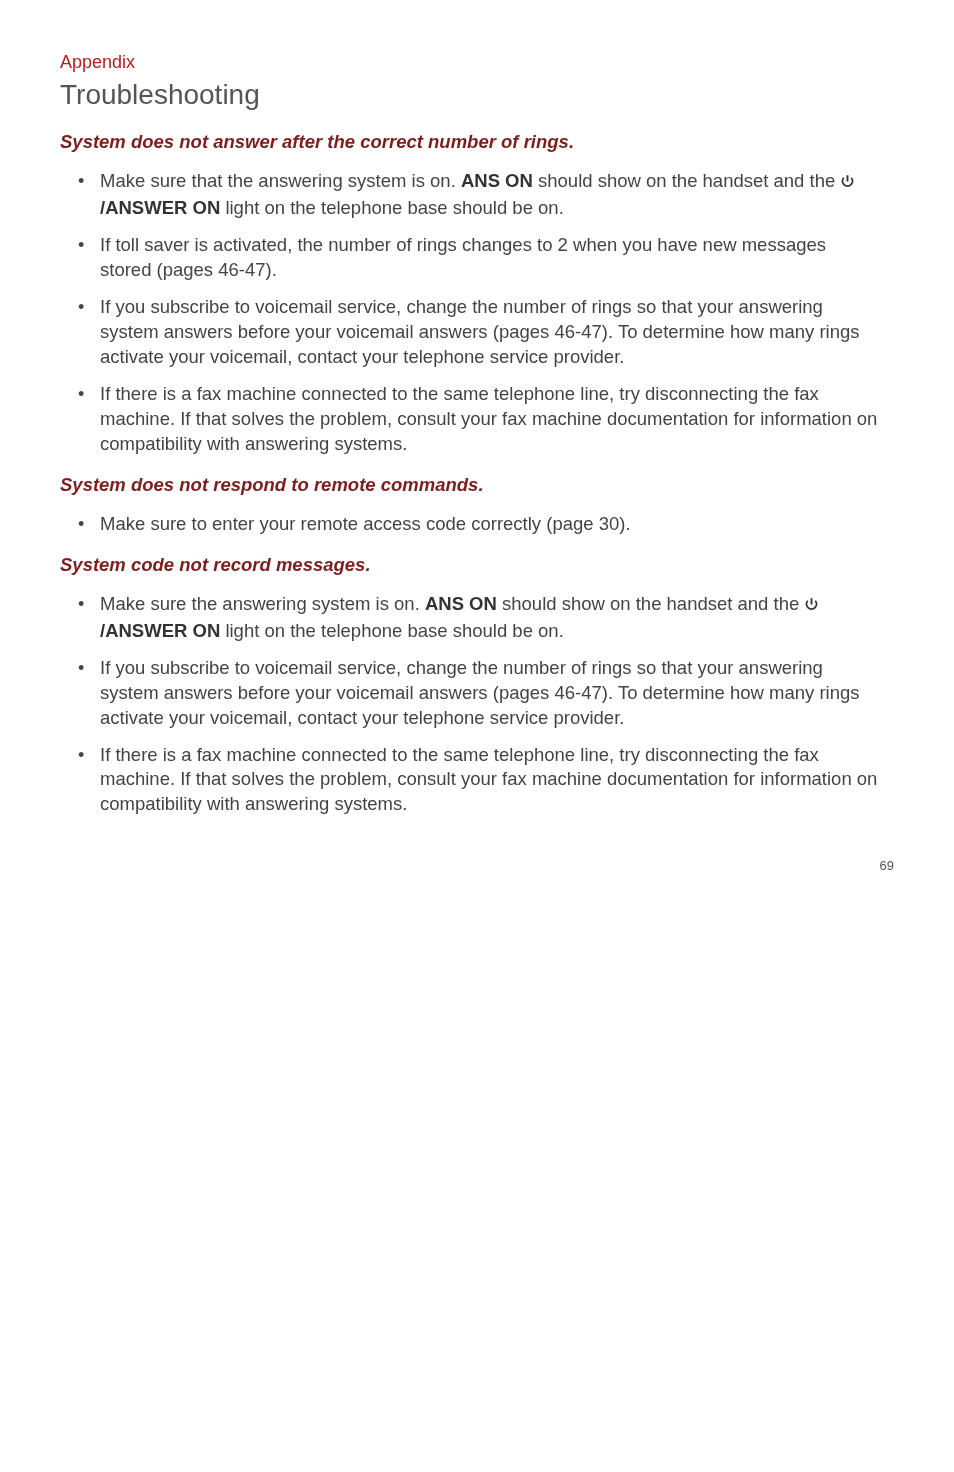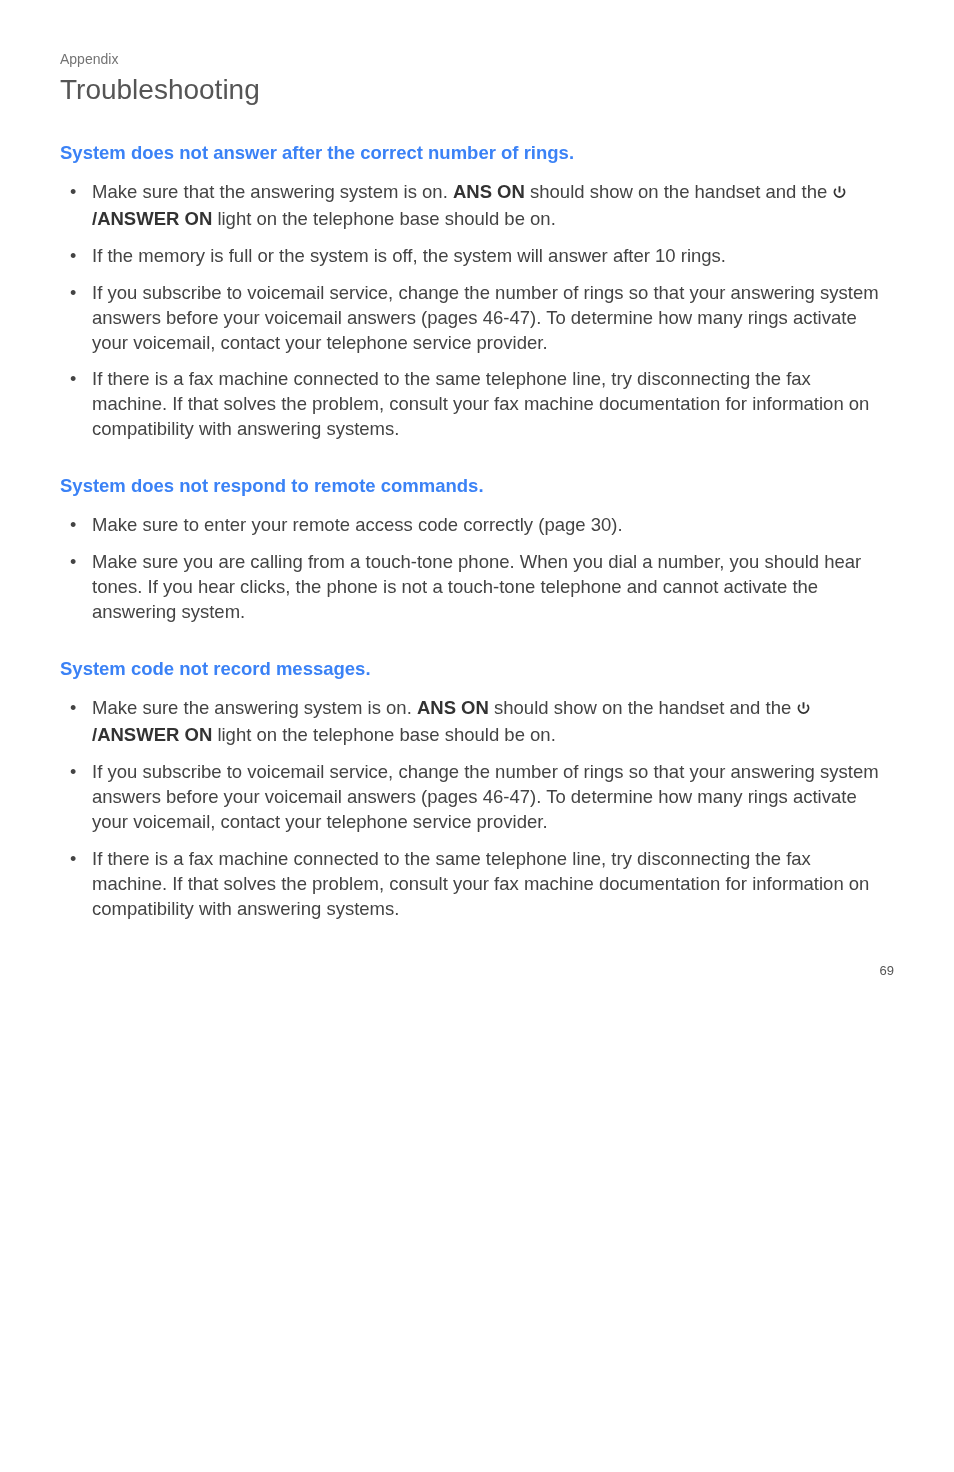--- a/index.html
+++ b/index.html
@@ -6,41 +6,42 @@
     margin: 0;
     padding: 50px 60px 40px 60px;
     font-family: Arial, Helvetica, sans-serif;
     color: #3a3a3a;
     width: 954px;
     box-sizing: border-box;
     background: #fff;
     line-height: 1.35;
   }
   .appendix {
-    font-size: 14px;
-    color: #737373;
+    font-size: 18px;
+    color: #b91c1c;
     margin-bottom: 2px;
   }
   .page-title {
     font-size: 28px;
     color: #555;
     font-weight: 400;
     margin-bottom: 10px;
   }
   .section-heading {
     font-weight: bold;
     font-size: 18.5px;
-    color: #3b82f6;
-    margin-top: 32px;
+    color: #7f1d1d;
+    margin-top: 16px;
     margin-bottom: 14px;
+    font-style: italic;
   }
   ul {
     list-style: none;
     padding: 0;
-    margin: 4px;
+    margin: 12px;
   }
   li {
     font-size: 18.5px;
     color: #444;
     margin-bottom: 12px;
     padding-left: 28px;
     position: relative;
   }
   li::before {
     content: "•";
@@ -76,29 +77,28 @@
 <div class="page-title">Troubleshooting</div>
 
 <div class="section-heading">System does not answer after the correct number of rings.</div>
 <ul>
   <li>
     <span>Make sure that the answering system is on. </span><span class="b">ANS ON</span><span> should show on the handset and the </span><span class="power-icon"><svg viewBox="0 0 24 24" fill="none" stroke="#333" stroke-width="3">
           <path d="M12 2 L12 12"></path>
           <path d="M6 6 A8 8 0 1 0 18 6"></path>
         </svg></span><span class="b">/ANSWER ON</span><span> light on the telephone base should be on.</span>
   </li>
-  <li>If the memory is full or the system is off, the system will answer after 10 rings.</li>
+  <li>If toll saver is activated, the number of rings changes to 2 when you have new messages stored (pages 46-47).</li>
   <li>If you subscribe to voicemail service, change the number of rings so that your answering system answers before your voicemail answers (pages 46-47). To determine how many rings activate your voicemail, contact your telephone service provider.</li>
   <li>If there is a fax machine connected to the same telephone line, try disconnecting the fax machine. If that solves the problem, consult your fax machine documentation for information on compatibility with answering systems.</li>
 </ul>
 
 <div class="section-heading">System does not respond to remote commands.</div>
 <ul>
   <li>Make sure to enter your remote access code correctly (page 30).</li>
-  <li>Make sure you are calling from a touch-tone phone. When you dial a number, you should hear tones. If you hear clicks, the phone is not a touch-tone telephone and cannot activate the answering system.</li>
 </ul>
 
 <div class="section-heading">System code not record messages.</div>
 <ul>
   <li>
     <span>Make sure the answering system is on. </span><span class="b">ANS ON</span><span> should show on the handset and the </span><span class="power-icon"><svg viewBox="0 0 24 24" fill="none" stroke="#333" stroke-width="3">
           <path d="M12 2 L12 12"></path>
           <path d="M6 6 A8 8 0 1 0 18 6"></path>
         </svg></span><span class="b">/ANSWER ON</span><span> light on the telephone base should be on.</span>
   </li>

